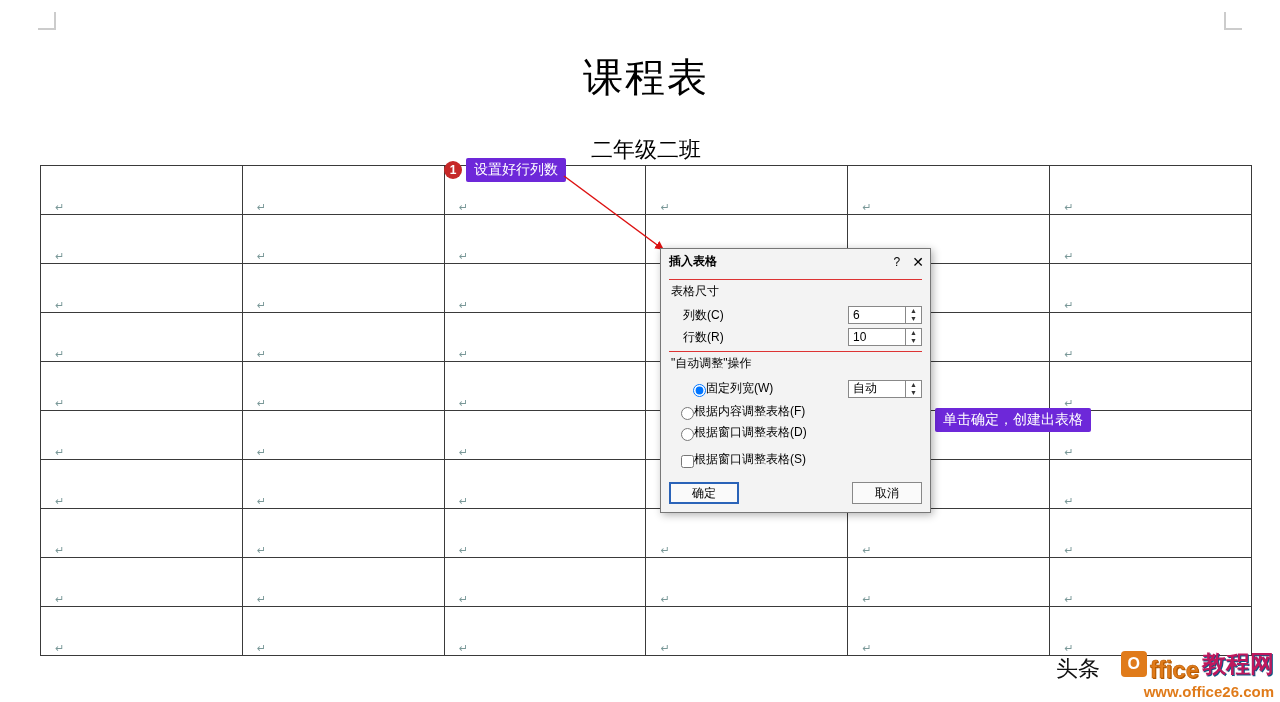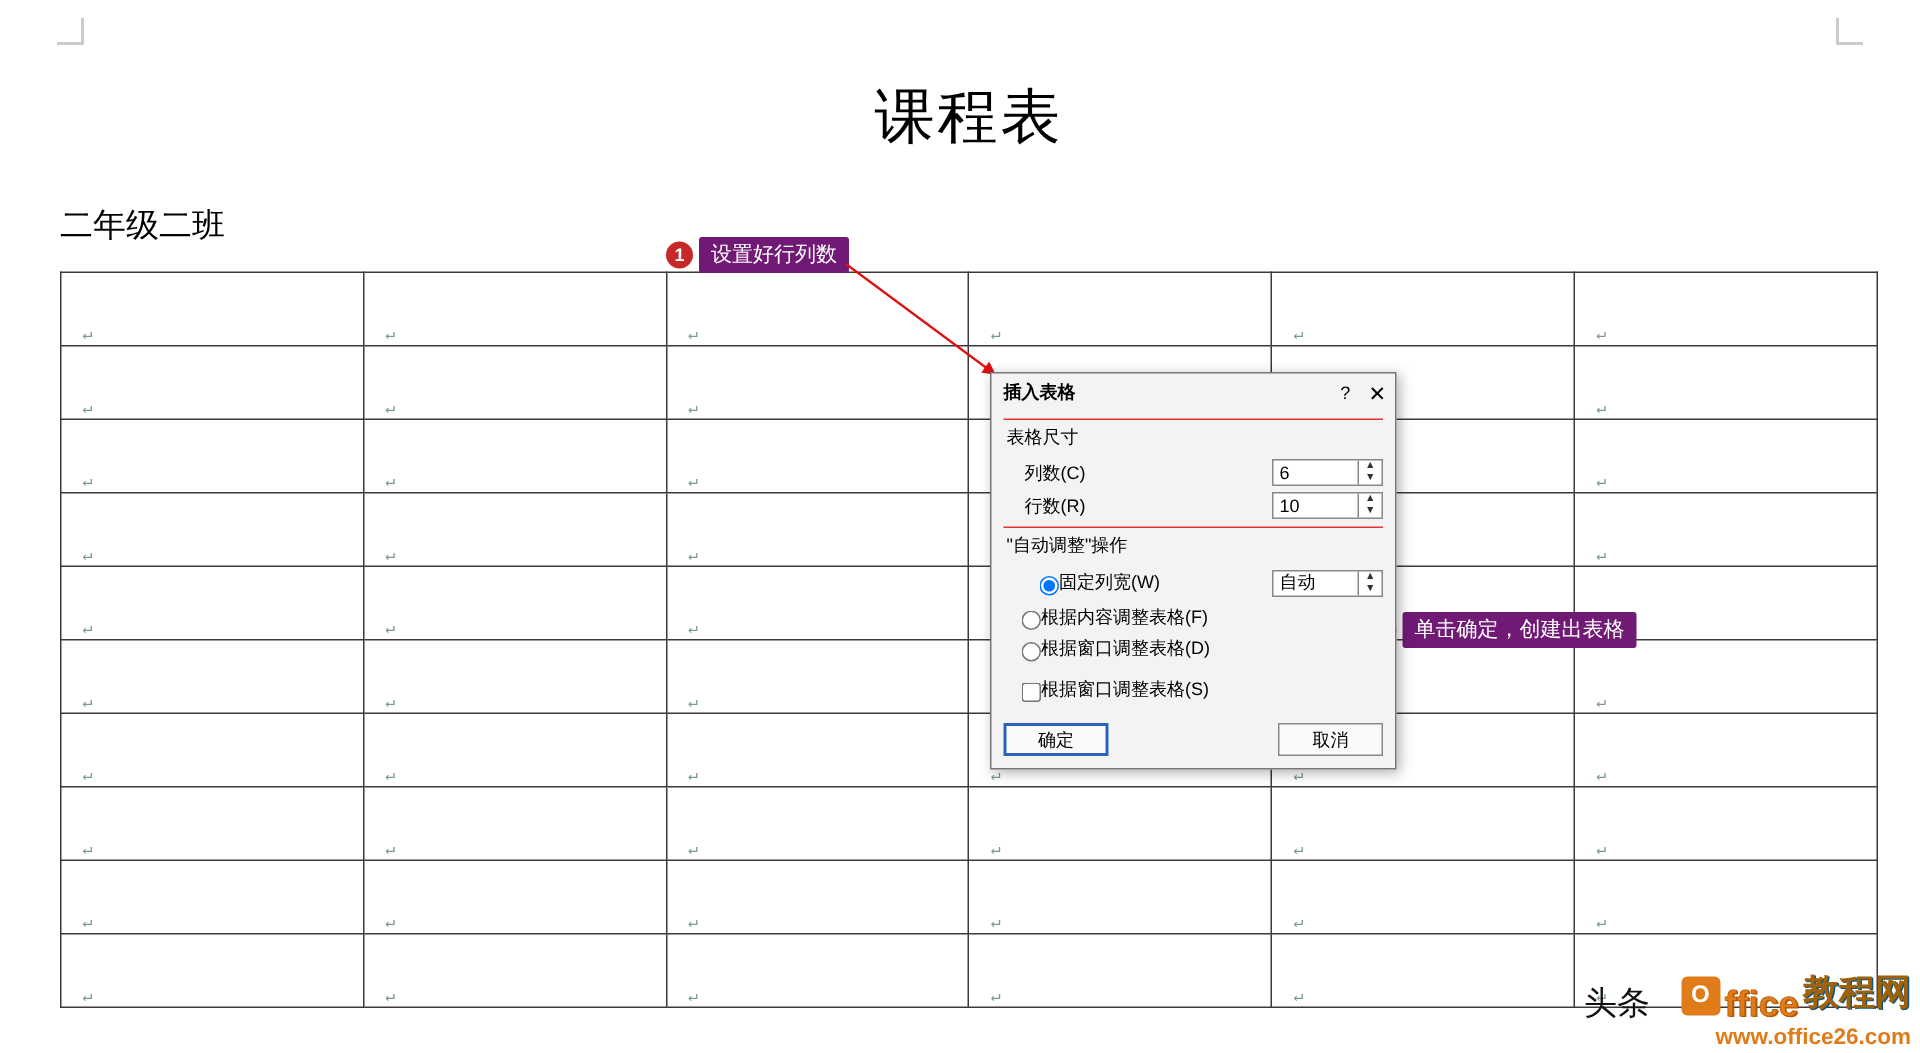--- a/index.html
+++ b/index.html
@@ -15,35 +15,34 @@
     position: absolute;
     width: 18px; height: 18px;
     top: 12px;
     border-color: #ccc;
   }
   .corner-tl { left: 38px; border-bottom: 2px solid #ccc; border-right: 2px solid #ccc; }
   .corner-tr { right: 38px; border-bottom: 2px solid #ccc; border-left: 2px solid #ccc; }
 
   .page {
     padding: 50px 28px 0 40px;
-    font-family: Liberation Mono, monospace;
   }
   .title {
     text-align: center;
     font-size: 40px;
     letter-spacing: 2px;
     color: #000;
     font-weight: 400;
     margin-bottom: 30px;
   }
   .subtitle {
-    text-align: left;
+    text-align: center;
     font-size: 22px;
     color: #000;
-    margin-bottom: 16px;
+    margin-bottom: 0;
   }
   table.doc-table {
     border-collapse: collapse;
     width: 100%;
   }
   table.doc-table td {
     border: 1px solid #3a3a3a;
     height: 49px;
     padding-left: 14px;
     vertical-align: bottom;
@@ -63,21 +62,21 @@
     font-size: 12px;
     font-weight: bold;
   }
   .callout {
     position: absolute;
     display: flex;
     align-items: center;
     gap: 4px;
   }
   .callout-text {
-    background: #701a75;
+    background: #6d28d9;
     color: #fff;
     padding: 3px 8px;
     font-size: 14px;
     border-radius: 2px;
   }
   #callout1 { top: 158px; left: 444px; }
   #callout2 { top: 408px; left: 913px; }
 
   
   .arrow-svg {
@@ -164,21 +163,21 @@
   .wm-logo {
     display:inline-block;
     background:#e07b1a;
     color:#fff;
     width:26px; height:26px;
     font-size:16px; font-weight:bold;
     text-align:center; line-height:26px;
     border-radius:4px;
   }
   .wm-ffice { color:#e07b1a; text-shadow:1px 1px 0 #b45800;margin-top:12px; -webkit-text-stroke:0.5px #b45800;}
-  .wm-cn { color:#a16207; text-shadow:1px 1px 0 #0b5886;font-family:Liberation Mono, monospace;}
+  .wm-cn { color:#be185d; text-shadow:1px 1px 0 #0b5886;}
   .wm-url { font-size:15px; color:#e07b1a; font-weight:bold; }
   .footer-text {
     position:absolute; bottom:18px; left:0; right:0;
     text-align:right; padding-right:180px;
     font-size:22px; color:#111;
   }
 </style>
 </head>
 <body>
 

